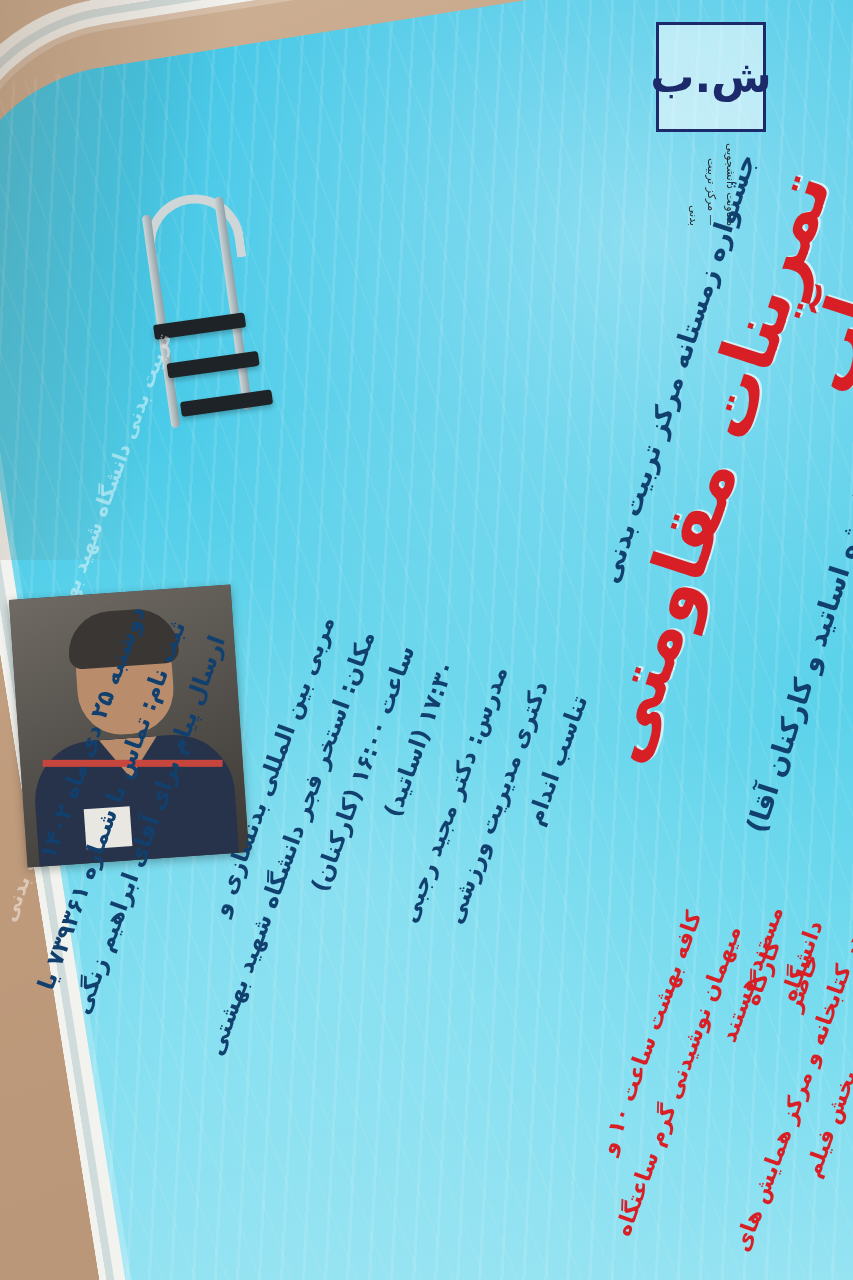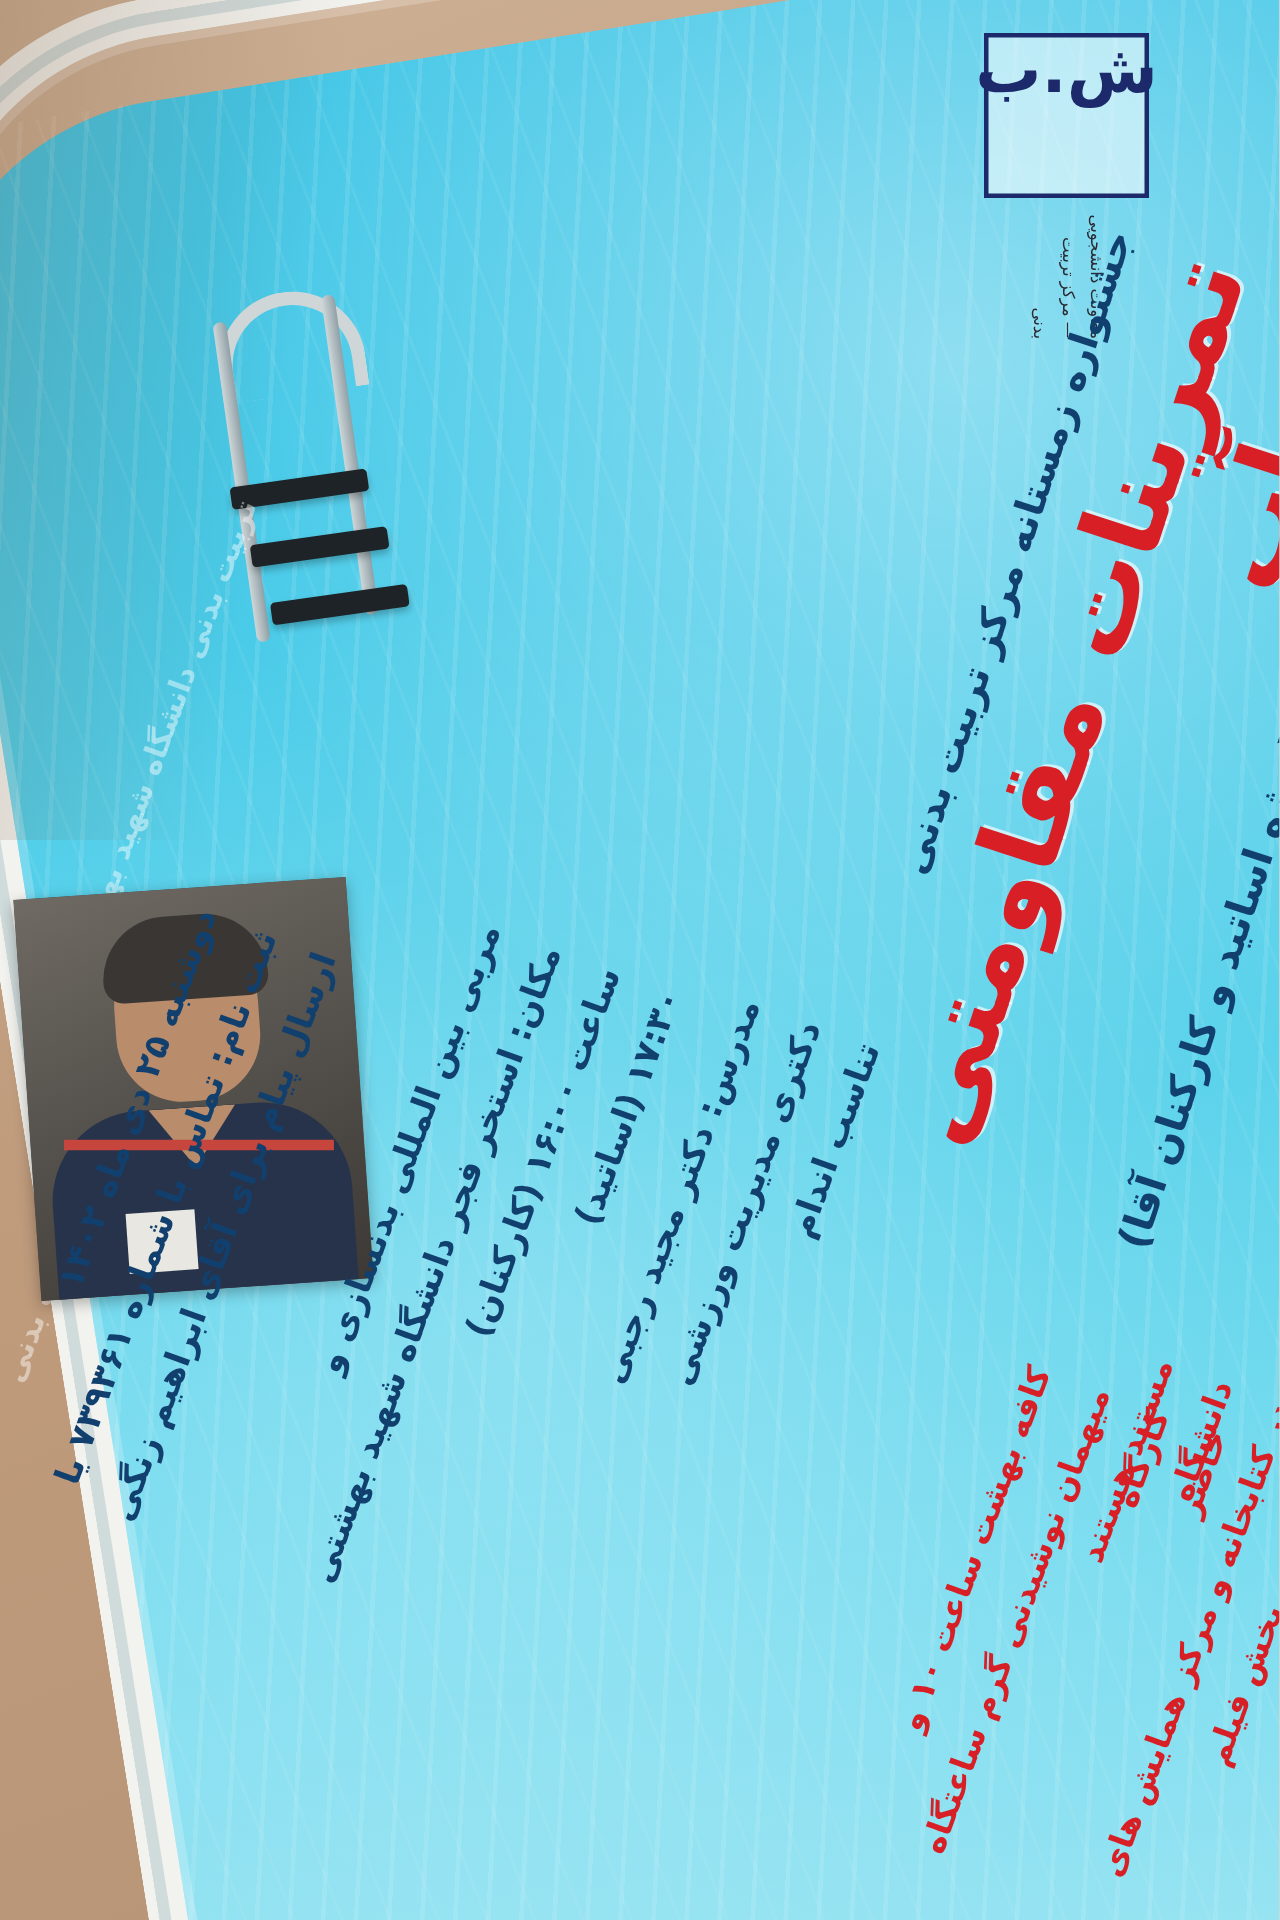--- a/index.html
+++ b/index.html
@@ -123,20 +123,21 @@
     right: 52px;
     text-align: center;
     width: 180px;
   }
   .logo-mark {
     width: 104px;
     height: 104px;
     margin: 0 auto;
     border: 3px solid #1c2a6b;
     display: flex;
+    align-items: center;
     justify-content: center;
     background: rgba(255,255,255,0.55);
   }
   .logo-mark .glyph {
     font-size: 44px;
     color: #1c2a6b;
     font-weight: bold;
     letter-spacing: -2px;
     line-height: 1;
   }

